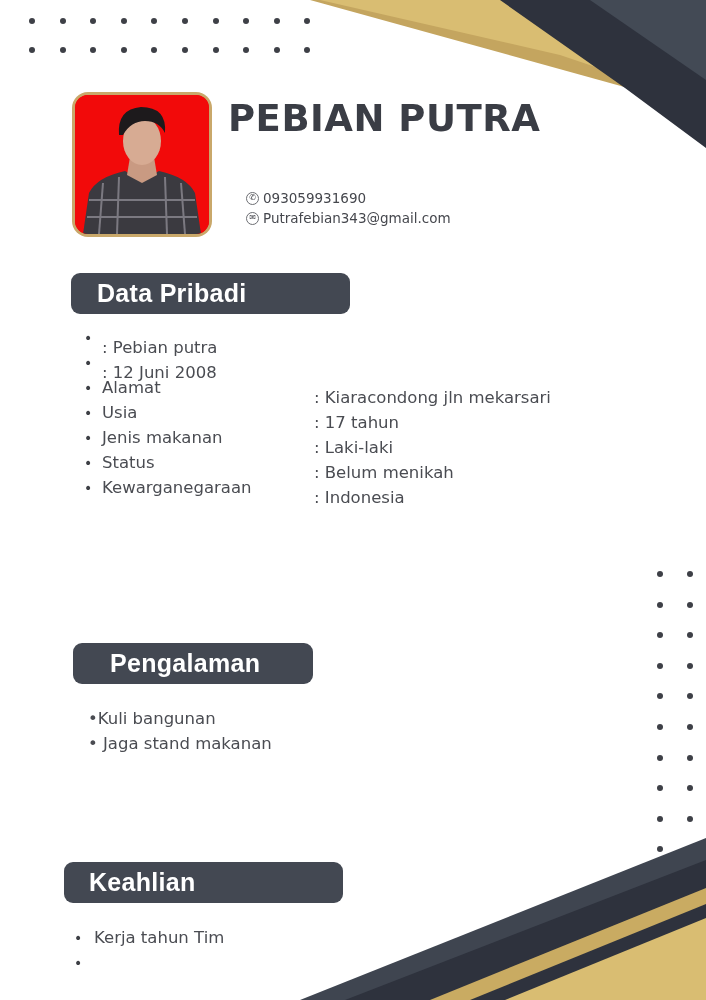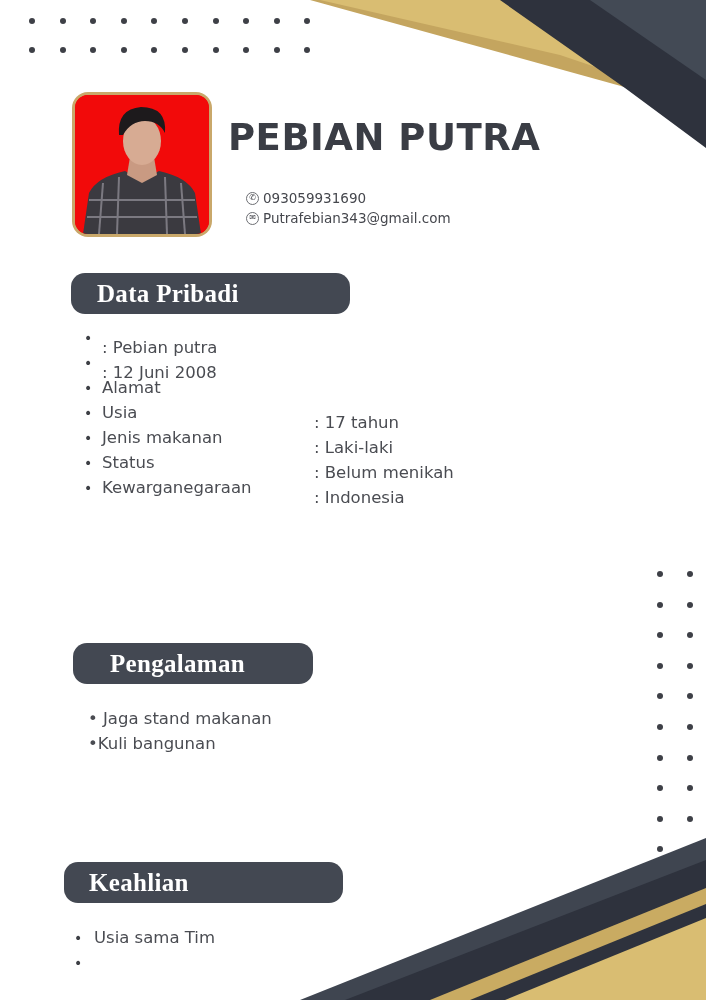--- a/index.html
+++ b/index.html
@@ -13,34 +13,34 @@
 
     .photo-frame {
       position: absolute; left: 72px; top: 92px; width: 140px; height: 145px;
       border-radius: 16px; background: #c9a86a; padding: 3px;
     }
     .photo {
       width: 100%; height: 100%; border-radius: 13px; overflow: hidden; background: #f20a0a; position: relative;
     }
 
     .name-title {
-      position: absolute; left: 228px; top: 116px; font-family: "DejaVu Sans", sans-serif;
+      position: absolute; left: 228px; top: 97px; font-family: "DejaVu Sans", sans-serif;
       font-weight: bold; font-size: 37px; letter-spacing: 0.5px; color: #3a3d45; text-align: center;
     }
 
     .contact { position: absolute; left: 246px; font-size: 13.5px; color: #45474d; display: flex; align-items: center; gap: 4px; }
     .contact .ic {
       width: 13px; height: 13px; border-radius: 50%; border: 1px solid #6c6e73; display: inline-flex;
       align-items: center; justify-content: center; font-size: 8px; color: #45474d; line-height: 1;
     }
 
     .section-header {
-      position: absolute; height: 41px; border-radius: 14px; background: #434852;
+      position: absolute; height: 41px; border-radius: 9px; background: #434852;
       color: #ffffff; font-weight: bold; font-size: 25px; display: flex; align-items: center;
-      font-family: Liberation Serif, serif; letter-spacing: 0.3px;
+      font-family: Liberation Sans, sans-serif; letter-spacing: 0.3px;
     }
 
     .info-list { position: absolute; left: 84px; top: 325px; list-style: none; }
     .info-row { display: flex; height: 25px; align-items: center; font-size: 16.5px; color: #4a4c52; }
     .info-row .bullet { width: 18px; font-size: 14px; color: #3d3f45; }
     .info-row .label { width: 212px; }
     .info-row .value { white-space: nowrap; margin-top: 20px; }
 
     .exp-list { position: absolute; left: 88px; top: 706px; font-size: 16.5px; color: #4a4c52; }
     .exp-item { height: 25px; display: flex; align-items: center; white-space: pre; }
@@ -156,20 +156,21 @@
     <span class="bullet">•</span>
     <span class="value">: Pebian putra</span>
   </div>
   <div class="info-row">
     <span class="bullet">•</span>
     <span class="value">: 12 Juni 2008</span>
   </div>
   <div class="info-row">
     <span class="bullet">•</span>
     <span class="label">Alamat</span>
+    <span class="value">: Kiaracondong jln mekarsari</span>
   </div>
   <div class="info-row">
     <span class="bullet">•</span>
     <span class="label">Usia</span>
     <span class="value">: 17 tahun</span>
   </div>
   <div class="info-row">
     <span class="bullet">•</span>
     <span class="label">Jenis makanan</span>
     <span class="value">: Laki-laki</span>
@@ -183,29 +184,29 @@
     <span class="bullet">•</span>
     <span class="label">Kewarganegaraan</span>
     <span class="value">: Indonesia</span>
   </div>
 </div>
 
 <div class="section-header" style="left:73px; top:643px; width:240px; padding-left:37px;">
   <span>Pengalaman</span>
 </div>
 <div class="exp-list">
+  <div class="exp-item">•Kuli bangunan</div>
   <div class="exp-item">• Jaga stand makanan</div>
-  <div class="exp-item">•Kuli bangunan</div>
 </div>
 
 <div class="section-header" style="left:64px; top:862px; width:279px; padding-left:25px;">
   <span>Keahlian</span>
 </div>
 <div class="skill-list">
   <div class="skill-item">
     <span class="bullet">•</span>
-    <span>Usia sama Tim</span>
+    <span>Kerja tahun Tim</span>
   </div>
   <div class="skill-item">
     <span class="bullet">•</span>
     <span></span>
   </div>
 </div>
 
 </body></html>

